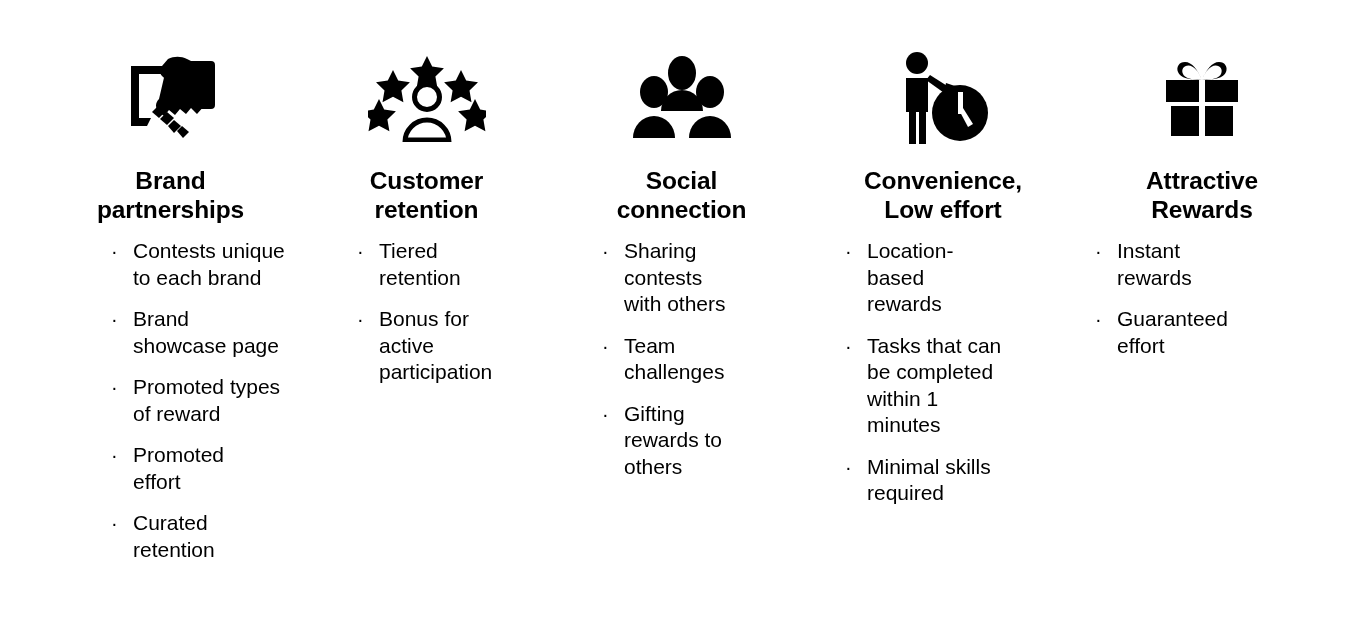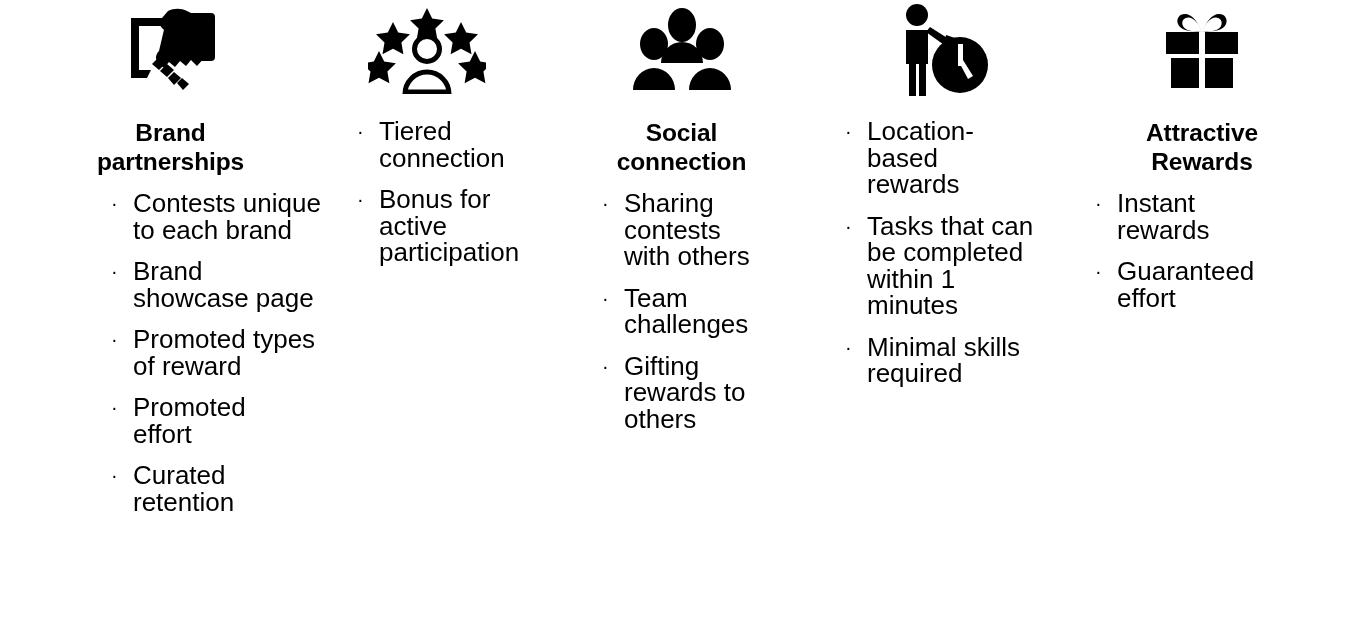--- a/index.html
+++ b/index.html
@@ -18,20 +18,21 @@
   .board {
     position: relative;
     width: 1365px;
     height: 620px;
     background: #ffffff;
   }
   .columns {
     display: flex;
     flex-direction: row;
     align-items: flex-start;
+    padding-top: 48px;
     box-sizing: border-box;
   }
   .col {
     box-sizing: border-box;
     display: flex;
     flex-direction: column;
     align-items: center;
   }
   .col-1 { width: 267px; margin-left: 37px; }
   .col-2 { width: 245px; }
@@ -75,21 +76,21 @@
   .bullet-dot {
     flex: 0 0 auto;
     width: 22px;
     font-size: 20px;
     line-height: 26.5px;
     text-align: left;
     padding-left: 1px;
   }
   .bullet-text {
     flex: 1 1 auto;
-    font-size: 26px;
+    font-size: 21px;
     line-height: 26.5px;
     white-space: pre-line;
   }
 
   
   .col-1 .bullets { padding-left: 73px; padding-right: 10px; }
   .col-2 .bullets { padding-left: 52px; padding-right: 14px; }
   .col-3 .bullets { padding-left: 52px; padding-right: 18px; }
   .col-4 .bullets { padding-left: 30px; padding-right: 10px; }
   .col-5 .bullets { padding-left: 22px; padding-right: 12px; }
@@ -151,25 +152,27 @@
             <path d="M25 16 l5.2 10.6 11.7 1.7 -8.5 8.3 2 11.6 -10.4 -5.5 -10.5 5.5 2 -11.6 -8.5 -8.3 11.8 -1.7 z"></path>
             <path d="M93 16 l5.2 10.6 11.8 1.7 -8.5 8.3 2 11.6 -10.5 -5.5 -10.4 5.5 2 -11.6 -8.5 -8.3 11.7 -1.7 z"></path>
             <path d="M11 45 l5.2 10.6 11.7 1.7 -8.5 8.3 2 11.6 -10.4 -5.5 -10.5 5.5 2 -11.6 -8.5 -8.3 11.8 -1.7 z"></path>
             <path d="M107 45 l5.2 10.6 11.7 1.7 -8.5 8.3 2 11.6 -10.4 -5.5 -10.4 5.5 2 -11.6 -8.5 -8.3 11.7 -1.7 z"></path>
           </g>
           <circle cx="59" cy="43" r="12.5" fill="none" stroke="#000" stroke-width="5"></circle>
           <path d="M37 88 a22 22 0 0 1 44 0" fill="none" stroke="#000" stroke-width="5"></path>
           <path d="M37 86 h44" stroke="#000" stroke-width="5" fill="none"></path>
         </svg>
       </div>
+      <div class="col-title">Customer
+retention</div>
       <ul class="bullets">
         <li class="bullet">
           <span class="bullet-dot">·</span>
           <span class="bullet-text">Tiered
-connection</span>
+retention</span>
         </li>
         <li class="bullet">
           <span class="bullet-dot">·</span>
           <span class="bullet-text">Bonus for
 active
 participation</span>
         </li>
       </ul>
     </div>
 
@@ -218,20 +221,22 @@
             <path d="M13 56 h7 v36 h-7 z"></path>
             <path d="M23 56 h7 v36 h-7 z"></path>
             <path d="M30 28 l4 -5 22 14 -5 6 z"></path>
             <path d="M50 31 l9 3 -2 9 -9 -4 z"></path>
             <circle cx="64" cy="61" r="28"></circle>
             <path d="M62 40 h5 v22 h-5 z" fill="#fff"></path>
             <path d="M63 58 l4 -2 10 16 -5 3 z" fill="#fff"></path>
           </g>
         </svg>
       </div>
+      <div class="col-title">Convenience,
+Low effort</div>
       <ul class="bullets">
         <li class="bullet">
           <span class="bullet-dot">·</span>
           <span class="bullet-text">Location-
 based
 rewards</span>
         </li>
         <li class="bullet">
           <span class="bullet-dot">·</span>
           <span class="bullet-text">Tasks that can

